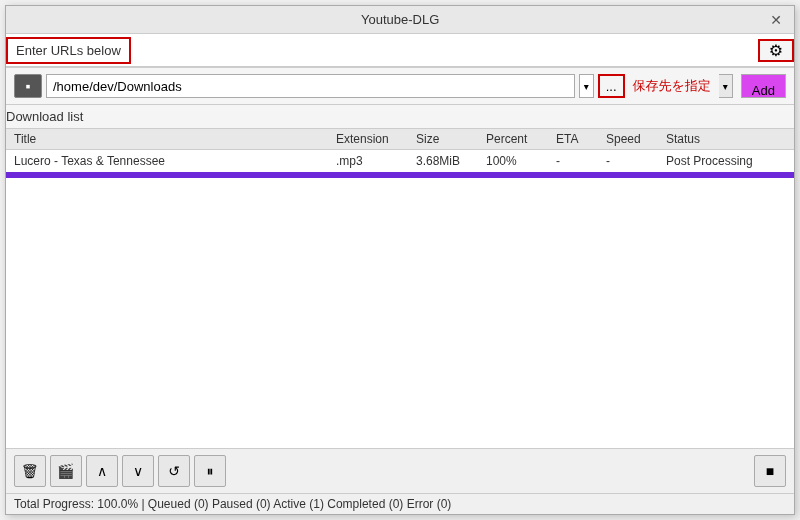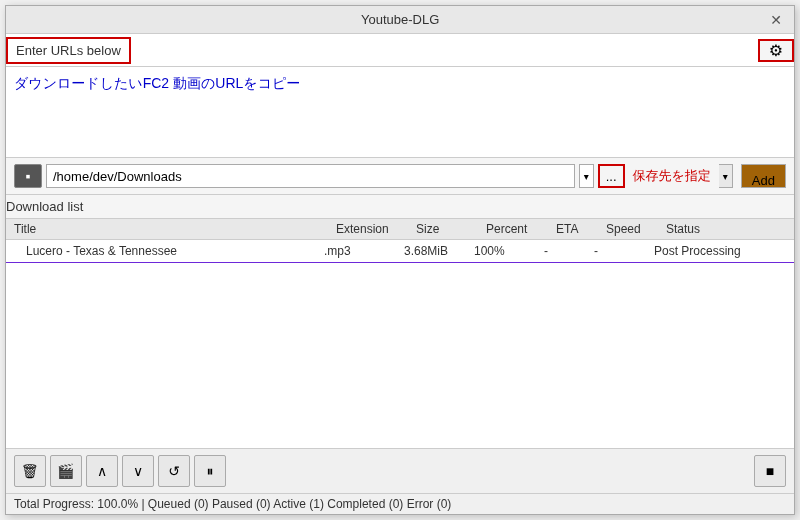--- a/index.html
+++ b/index.html
@@ -158,21 +158,21 @@
       border: 1px solid #aaa;
       border-left: none;
       background: #e8e8e8;
       padding: 0 4px;
       cursor: pointer;
       font-size: 10px;
     }
     .add-btn {
       height: 24px;
       border: 1px solid #aaa;
-      background: #a16207;
+      background: #d946ef;
       padding: 8px 10px;
       cursor: pointer;
       font-size: 13px;
       margin-left: 4px;
     }
     .download-list-section {
       flex: 1;
       display: flex;
       flex-direction: column;
       overflow: hidden;
@@ -197,22 +197,22 @@
       font-weight: normal;
     }
     .table-body {
       flex: 1;
       overflow-y: auto;
       background: white;
     }
     .table-row {
       display: grid;
       grid-template-columns: 1fr 80px 70px 70px 50px 60px 120px;
-      padding: 4px 20px;
-      border-bottom: 1px solid #6d28d9;
+      padding: 4px 8px;
+      border-bottom: 6px solid #6d28d9;
     }
     .table-row span {
       font-size: 12px;
       color: #333;
     }
     .toolbar {
       display: flex;
       align-items: center;
       justify-content: space-between;
       padding: 6px 8px;
@@ -255,21 +255,20 @@
   </div>
 
   <div class="content">
 
     <div class="url-section">
       <div class="url-top-row">
         <div class="url-label-box">Enter URLs below</div>
         <div style="flex:1; background:white; height:32px;"></div>
         <div class="settings-btn">⚙</div>
       </div>
-      <textarea class="url-textarea" style="">ダウンロードしたいFC2 動画のURLをコピー</textarea>
     </div>
 
     <div class="path-row">
       <button class="folder-icon-btn">
         <span>▪</span>
       </button>
       <input class="path-input" type="text" value="/home/dev/Downloads" style="">
       <button class="path-dropdown-btn">▾</button>
       <button class="ellipsis-btn">...</button>
       <span class="save-label">保存先を指定</span>

